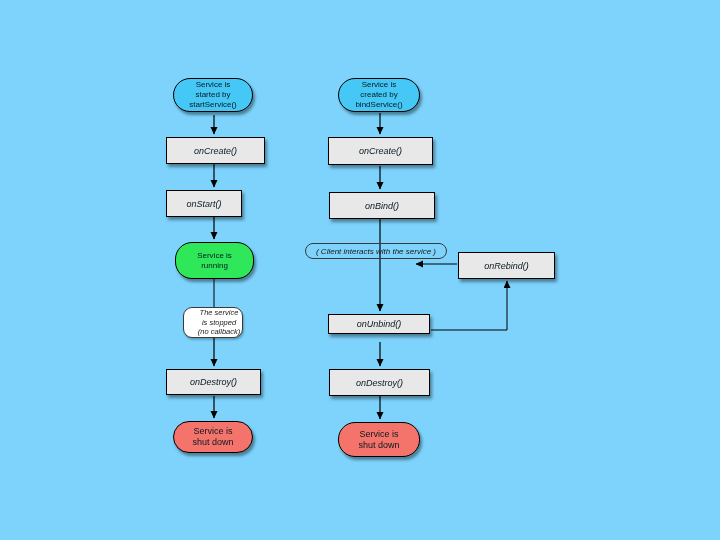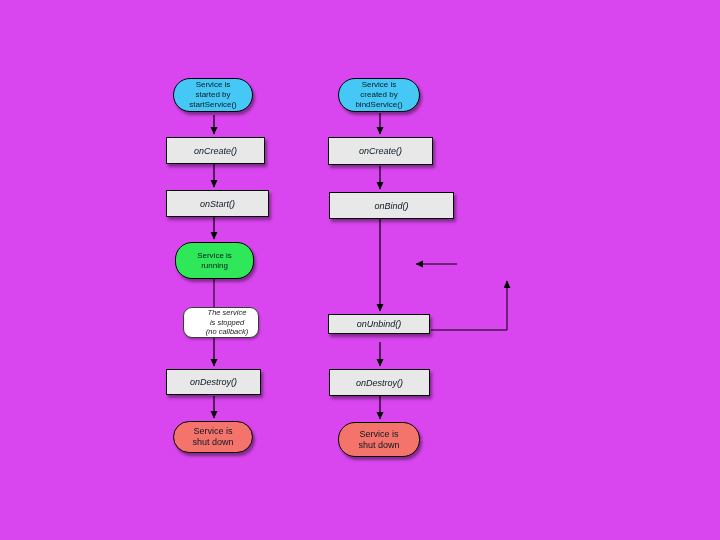--- a/index.html
+++ b/index.html
@@ -1,20 +1,20 @@
 <!DOCTYPE html>
 <html><head>
 <meta charset="utf-8">
 <style>
   html, body { margin: 0; padding: 0; background: #ffffff; }
   #canvas {
     position: relative;
     width: 720px;
     height: 540px;
-    background: #d946ef;
+    background: #7dd3fc;
     overflow: hidden;
     font-family: "Liberation Sans", sans-serif;
   }
   #connector-layer {
     position: absolute;
     left: 0; top: 0;
     width: 720px; height: 540px;
     z-index: 1;
   }
   .node {
@@ -91,44 +91,46 @@
     <path d="M431,330 L507,330 L507,281" stroke="#000" stroke-width="1" fill="none" marker-end="url(#arrow)"></path>
     <path d="M457,264 L416,264" stroke="#000" stroke-width="1" fill="none" marker-end="url(#arrow)"></path>
   </svg>
 
   <div class="node stadium start" style="left:173px; top:78px; width:80px; height:34px;">Service is
 started by
 startService()</div>
 
   <div class="node callback" style="left:166px; top:137px; width:99px; height:27px;">onCreate()</div>
 
-  <div class="node callback" style="left:166px; top:190px; width:103px; height:27px;">onStart()</div>
+  <div class="node callback" style="left:166px; top:190px; width:76px; height:27px;">onStart()</div>
 
   <div class="node stadium running" style="left:175px; top:242px; width:79px; height:37px;">Service is
 running</div>
 
-  <div class="node note stopped" style="left:183px; top:307px; width:76px; height:31px;padding-left:12px;">The service
+  <div class="node note stopped" style="left:183px; top:307px; width:60px; height:31px;padding-left:12px;">The service
 is stopped
 (no callback)</div>
 
   <div class="node callback" style="left:166px; top:369px; width:95px; height:26px;">onDestroy()</div>
 
   <div class="node stadium shutdown" style="left:173px; top:421px; width:80px; height:32px;">Service is
 shut down</div>
 
   <div class="node stadium start" style="left:338px; top:78px; width:82px; height:34px;">Service is
 created by
 bindService()</div>
 
   <div class="node callback" style="left:328px; top:137px; width:105px; height:28px;">onCreate()</div>
 
-  <div class="node callback" style="left:329px; top:192px; width:125px; height:27px;">onBind()</div>
+  <div class="node callback" style="left:329px; top:192px; width:106px; height:27px;">onBind()</div>
 
+  <div class="node note client" style="left:305px; top:243px; width:142px; height:16px;">( Client interacts with the service )</div>
 
   <div class="node callback" style="left:328px; top:314px; width:102px; height:20px;">onUnbind()</div>
 
+  <div class="node callback" style="left:458px; top:252px; width:97px; height:27px;">onRebind()</div>
 
   <div class="node callback" style="left:329px; top:369px; width:101px; height:27px;">onDestroy()</div>
 
   <div class="node stadium shutdown" style="left:338px; top:422px; width:82px; height:35px;">Service is
 shut down</div>
 
 </div>
 
 </body></html>

